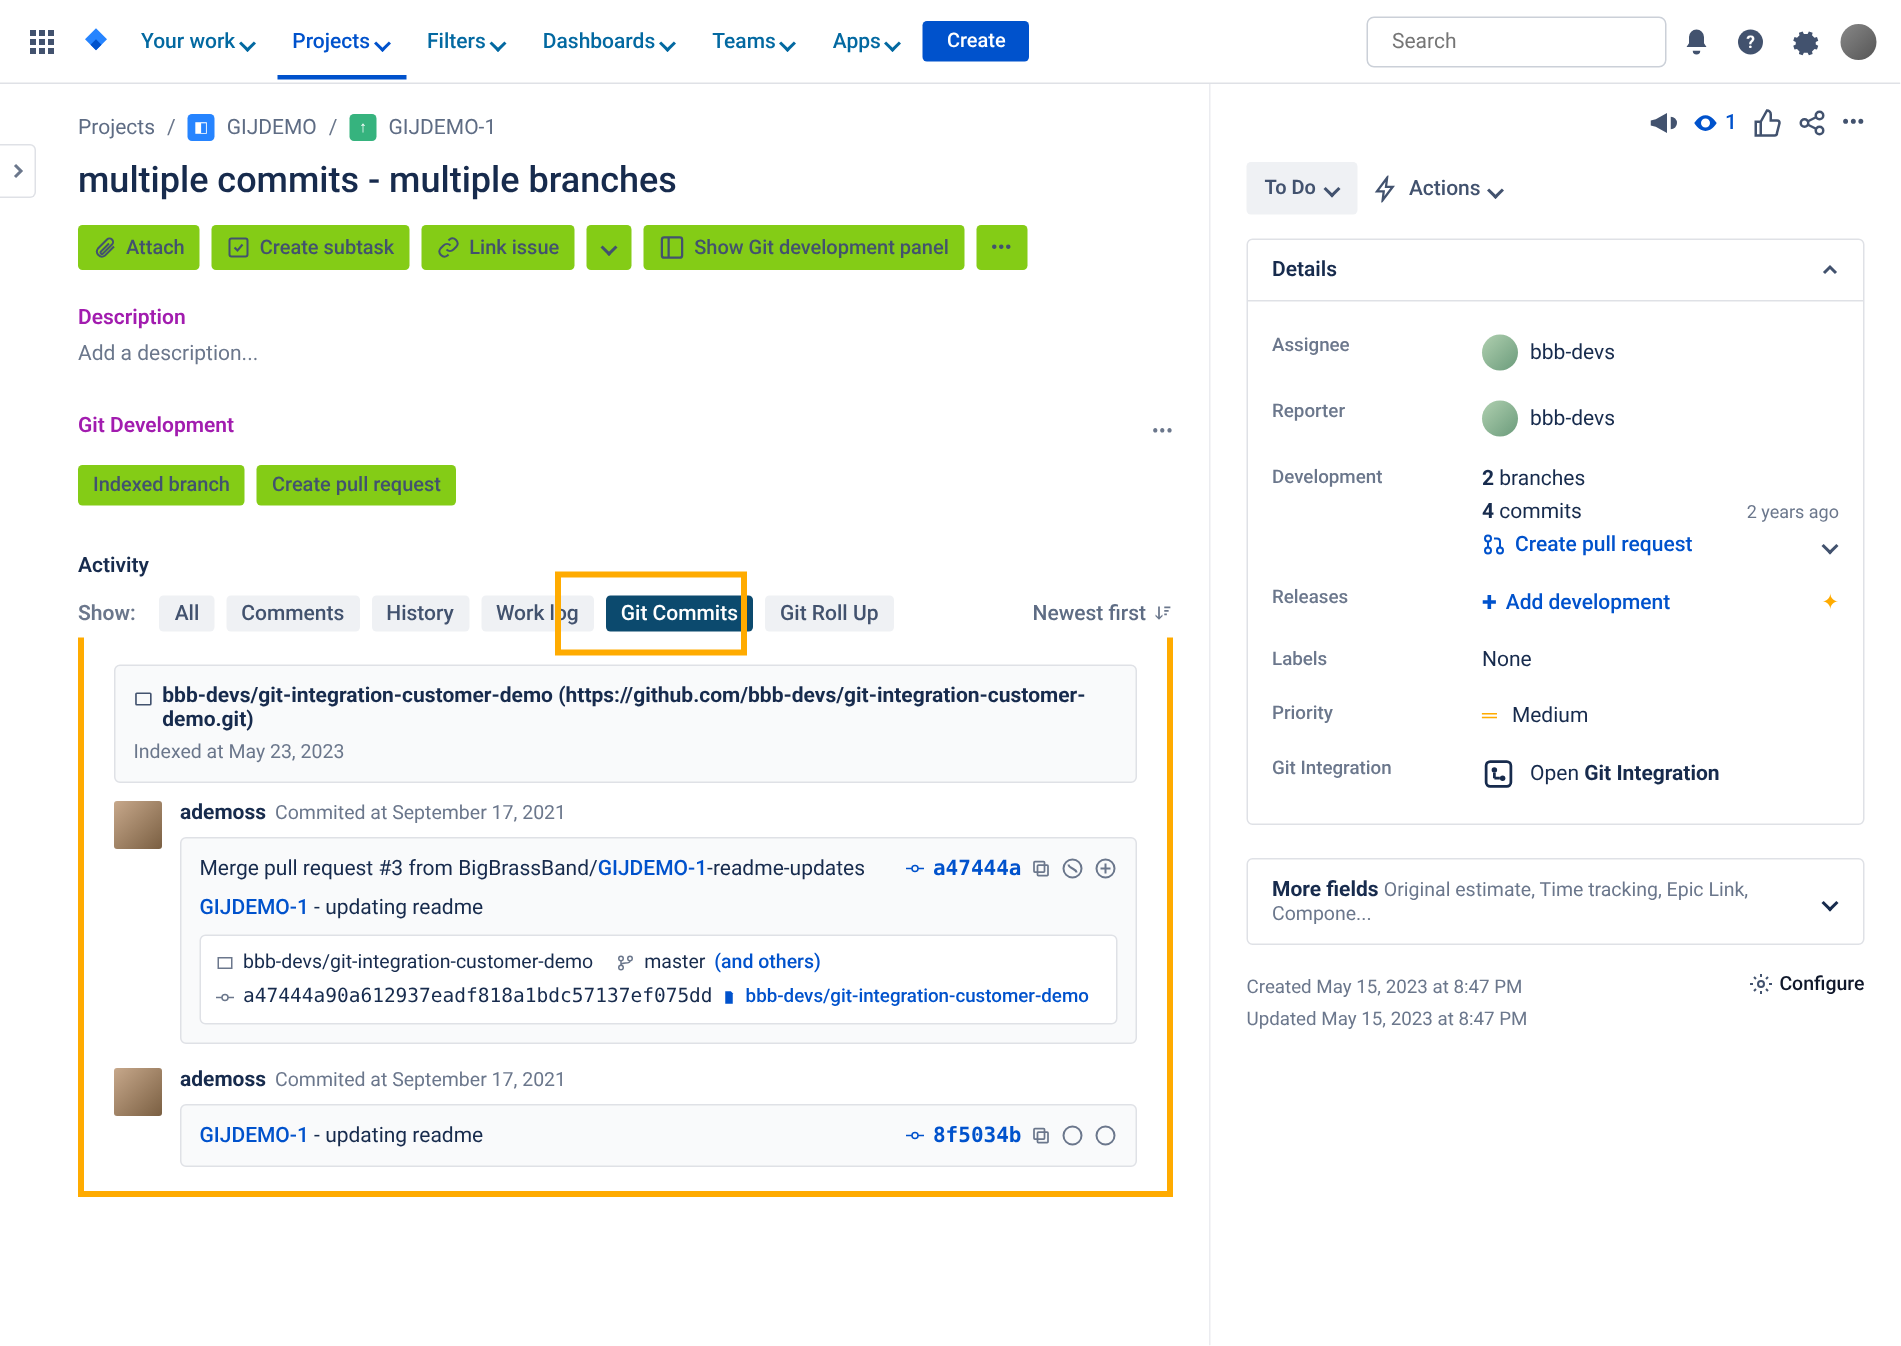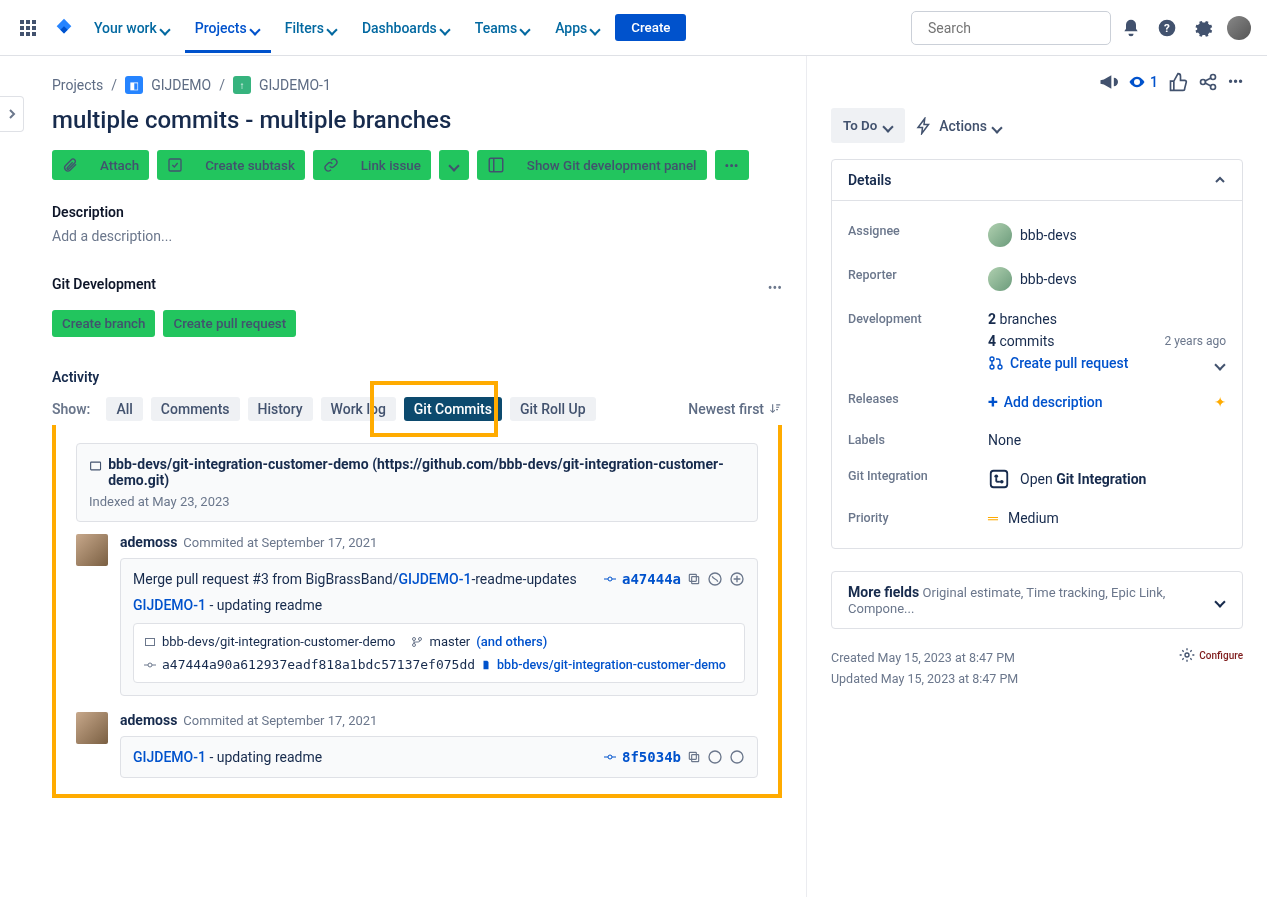--- a/index.html
+++ b/index.html
@@ -19,22 +19,22 @@
 .main{flex:1;padding:20px 24px 0 52px;overflow-y:auto;border-right:1px solid #ebecf0;position:relative}
 .expand-tab{position:absolute;left:0;top:40px;width:24px;height:36px;border:1px solid #dfe1e6;border-left:none;border-radius:0 4px 4px 0;display:flex;align-items:center;justify-content:center;color:#6B778C;cursor:pointer}
 .side{width:460px;padding:16px 24px;overflow-y:auto}
 .breadcrumb{display:flex;align-items:center;gap:8px;color:#5E6C84;margin-bottom:12px}
 .breadcrumb a{color:#5E6C84;text-decoration:none}
 .breadcrumb .sep{color:#6B778C}
 .proj-icon{width:18px;height:18px;background:#2684FF;border-radius:3px;display:inline-flex;align-items:center;justify-content:center;color:#fff;font-size:10px}
 .issue-icon{width:18px;height:18px;background:#36B37E;border-radius:3px;display:inline-flex;align-items:center;justify-content:center;color:#fff;font-size:10px}
 h1{font-size:24px;font-weight:500;color:#172B4D;margin-bottom:16px}
 .action-row{display:flex;gap:8px;margin-bottom:24px}
-.pill-btn{background:#22c55e;border:none;border-radius:3px;padding:6px 10px;display:flex;align-items:center;gap:22px;cursor:pointer;font-weight:500;color:#42526E}
-.section-title{font-weight:600;color:#0f172a;margin-bottom:8px}
+.pill-btn{background:#84cc16;border:none;border-radius:3px;padding:6px 10px;display:flex;align-items:center;gap:6px;cursor:pointer;font-weight:500;color:#42526E}
+.section-title{font-weight:600;color:#a21caf;margin-bottom:8px}
 .desc-placeholder{color:#6B778C;margin-bottom:32px}
 .git-dev{display:flex;justify-content:space-between;align-items:center}
 .git-dev-btns{display:flex;gap:8px;margin-top:10px;margin-bottom:32px}
 .activity-header{font-weight:600;margin-bottom:12px}
 .tab-row{display:flex;align-items:center;gap:8px;margin-bottom:4px}
 .tab-row .lbl{color:#6B778C;font-weight:600;margin-right:8px}
 .tab{background:#eff1f4;border-radius:3px;padding:4px 10px;color:#42526E;font-weight:500;cursor:pointer}
 .tab.selected{background:#0c4a6e;color:#fff}
 .sort-toggle{margin-left:auto;color:#5E6C84;font-weight:500;display:flex;align-items:center;gap:4px;cursor:pointer}
 .highlight-wrap{border:4px solid #FFAB00;border-top:none;padding:18px 20px 0;margin-top:0}
@@ -65,21 +65,21 @@
 .detail-label{width:140px;color:#6B778C;font-weight:500;font-size:12.5px}
 .detail-value{flex:1;display:flex;flex-direction:column;gap:6px}
 .user-chip{display:flex;align-items:center;gap:8px}
 .user-avatar{width:24px;height:24px;border-radius:50%;background:linear-gradient(135deg,#b0d0b0,#6b9b7b)}
 .dev-line{display:flex;justify-content:space-between;align-items:center}
 .link-blue{color:#0052CC;font-weight:500;display:flex;align-items:center;gap:6px;cursor:pointer}
 .priority-icon{color:#FFAB00;font-weight:700}
 .more-fields{border:1px solid #dfe1e6;border-radius:4px;padding:12px 16px;margin-top:22px;display:flex;justify-content:space-between;align-items:center;cursor:pointer}
 .timestamps{margin-top:18px;display:flex;justify-content:space-between;align-items:flex-start}
 .timestamps-text{color:#6B778C;font-size:12.5px;line-height:1.7}
-.configure{display:flex;align-items:center;gap:4px;color:#7f1d1d;font-weight:500;cursor:pointer;font-size:10px}
+.configure{display:flex;align-items:center;gap:4px;color:#0f172a;font-weight:500;cursor:pointer;font-size:13px}
 .mono{font-family:SFMono-Regular,Consolas,monospace}
 .app-switcher{display:grid;grid-template-columns:repeat(3,4px);grid-template-rows:repeat(3,4px);gap:2px}
 .app-switcher span{background:#42526E;width:4px;height:4px}
 svg{display:block}
 .sparkle-icon{color:#FFAB00}
 .tabs-outer{position:relative}
 .git-commits-highlight{position:absolute;left:318px;top:-16px;width:128px;height:56px;border:4px solid #FFAB00;pointer-events:none}
 </style>
 </head>
 <body>
@@ -213,21 +213,21 @@
     </div>
 
     <div class="section-title">Description</div>
     <div class="desc-placeholder">Add a description...</div>
 
     <div class="git-dev">
       <div class="section-title">Git Development</div>
       <div style="color:#6B778C">•••</div>
     </div>
     <div class="git-dev-btns">
-      <button class="pill-btn">Create branch</button>
+      <button class="pill-btn">Indexed branch</button>
       <button class="pill-btn">Create pull request</button>
     </div>
 
     <div class="activity-header">Activity</div>
     <div class="tabs-outer">
       <div class="tab-row">
         <span class="lbl">Show:</span>
         <span class="tab">All</span>
         <span class="tab">Comments</span>
         <span class="tab">History</span>
@@ -449,54 +449,54 @@
               <span class="chevron-down" style="color:#42526E"></span>
             </div>
           </div>
         </div>
         <div class="detail-row">
           <div class="detail-label">Releases</div>
           <div class="detail-value">
             <div class="dev-line">
               <span class="link-blue">
                   <b style="font-size:18px">+</b>
-                  <span>Add description</span>
+                  <span>Add development</span>
                 </span>
               <span class="sparkle-icon">✦</span>
             </div>
           </div>
         </div>
         <div class="detail-row">
           <div class="detail-label">Labels</div>
           <div class="detail-value">None</div>
+        </div>
+        <div class="detail-row">
+          <div class="detail-label">Priority</div>
+          <div class="detail-value">
+              <div style="display:flex;gap:10px;align-items:center">
+                <span class="priority-icon">═</span>
+                <span>Medium</span>
+              </div>
+            </div>
         </div>
         <div class="detail-row">
           <div class="detail-label">Git Integration</div>
           <div class="detail-value">
               <div style="display:flex;gap:10px;align-items:center">
             <svg width="22" height="22" viewBox="0 0 24 24">
                   <rect x="3" y="3" width="18" height="18" rx="3" fill="none" stroke="#172B4D" stroke-width="2"></rect>
                   <circle cx="9" cy="9" r="2" fill="#172B4D"></circle>
                   <circle cx="15" cy="15" r="2" fill="#172B4D"></circle>
                   <line x1="9" y1="11" x2="9" y2="15" stroke="#172B4D" stroke-width="2"></line>
                   <line x1="9" y1="15" x2="13" y2="15" stroke="#172B4D" stroke-width="2"></line>
                 </svg>
             <span><span>Open </span><b>Git Integration</b></span>
           </div>
             </div>
         </div>
-        <div class="detail-row">
-          <div class="detail-label">Priority</div>
-          <div class="detail-value">
-              <div style="display:flex;gap:10px;align-items:center">
-                <span class="priority-icon">═</span>
-                <span>Medium</span>
-              </div>
-            </div>
-        </div>
       </div>
     </div>
 
     <div class="more-fields">
       <div><b>More fields</b> <span style="color:#6B778C;font-size:13px">Original estimate, Time tracking, Epic Link, Compone...</span></div>
       <span class="chevron-down"></span>
     </div>
 
     <div class="timestamps">
       <div class="timestamps-text">

